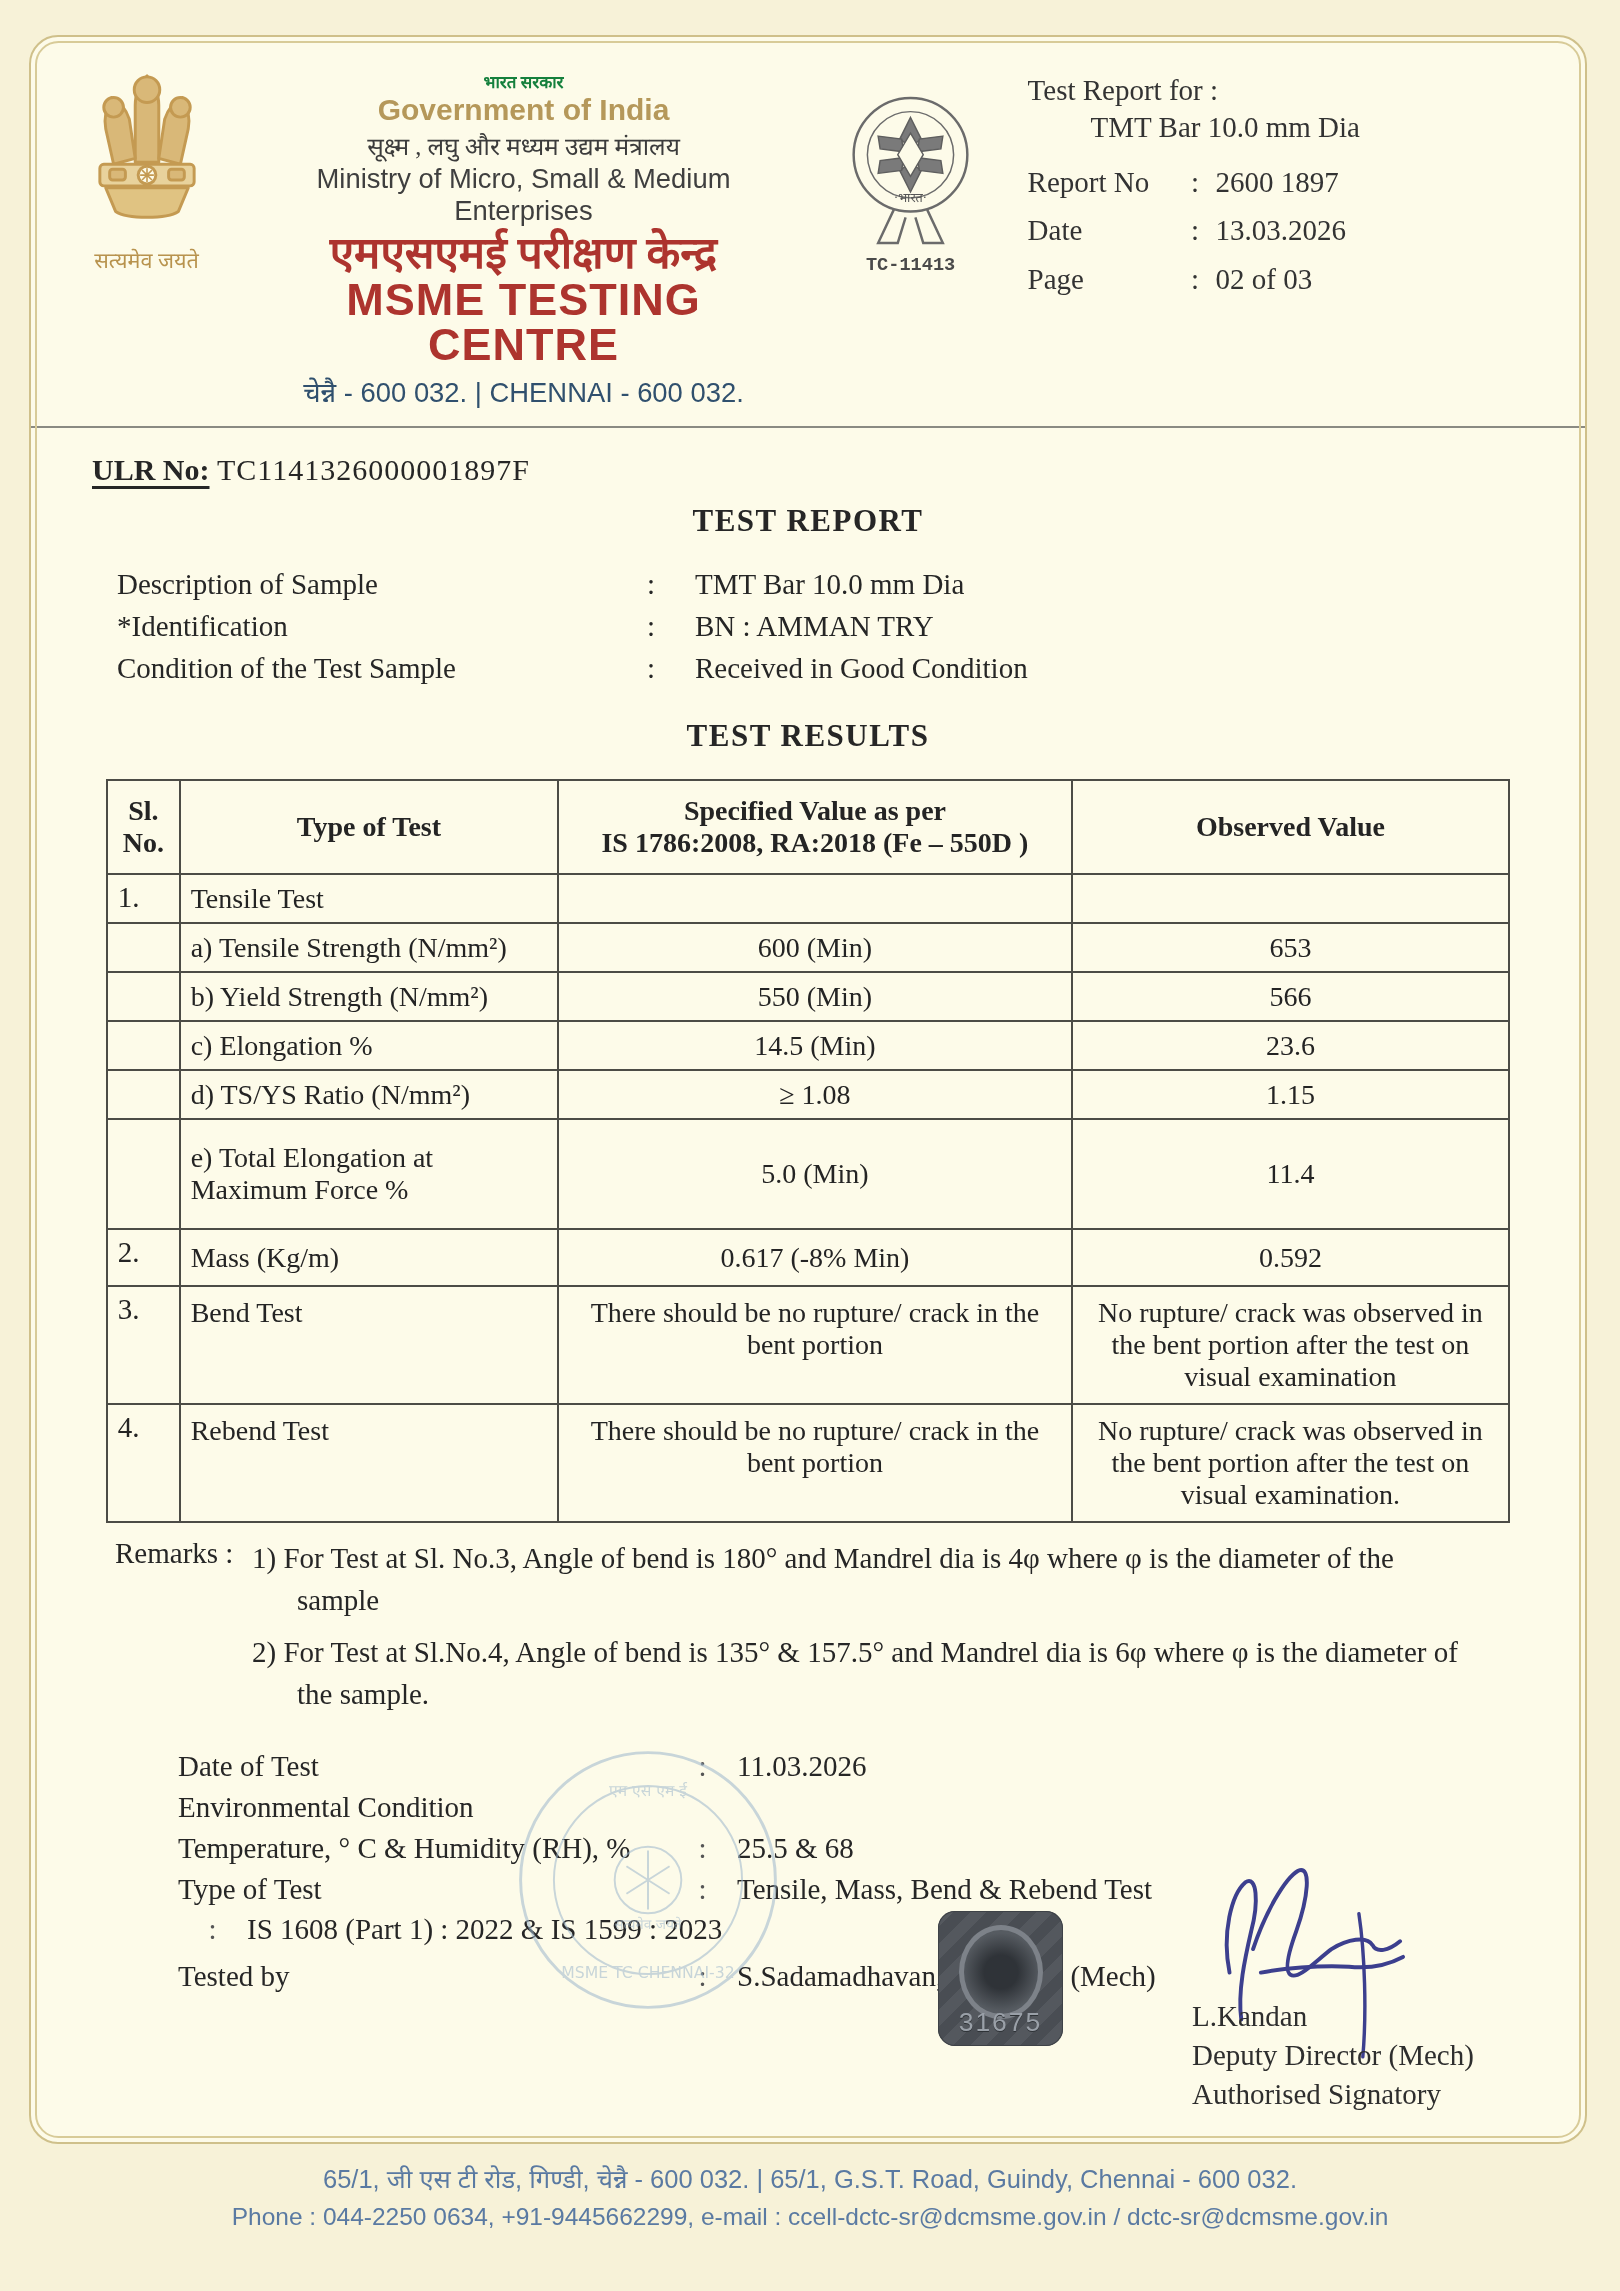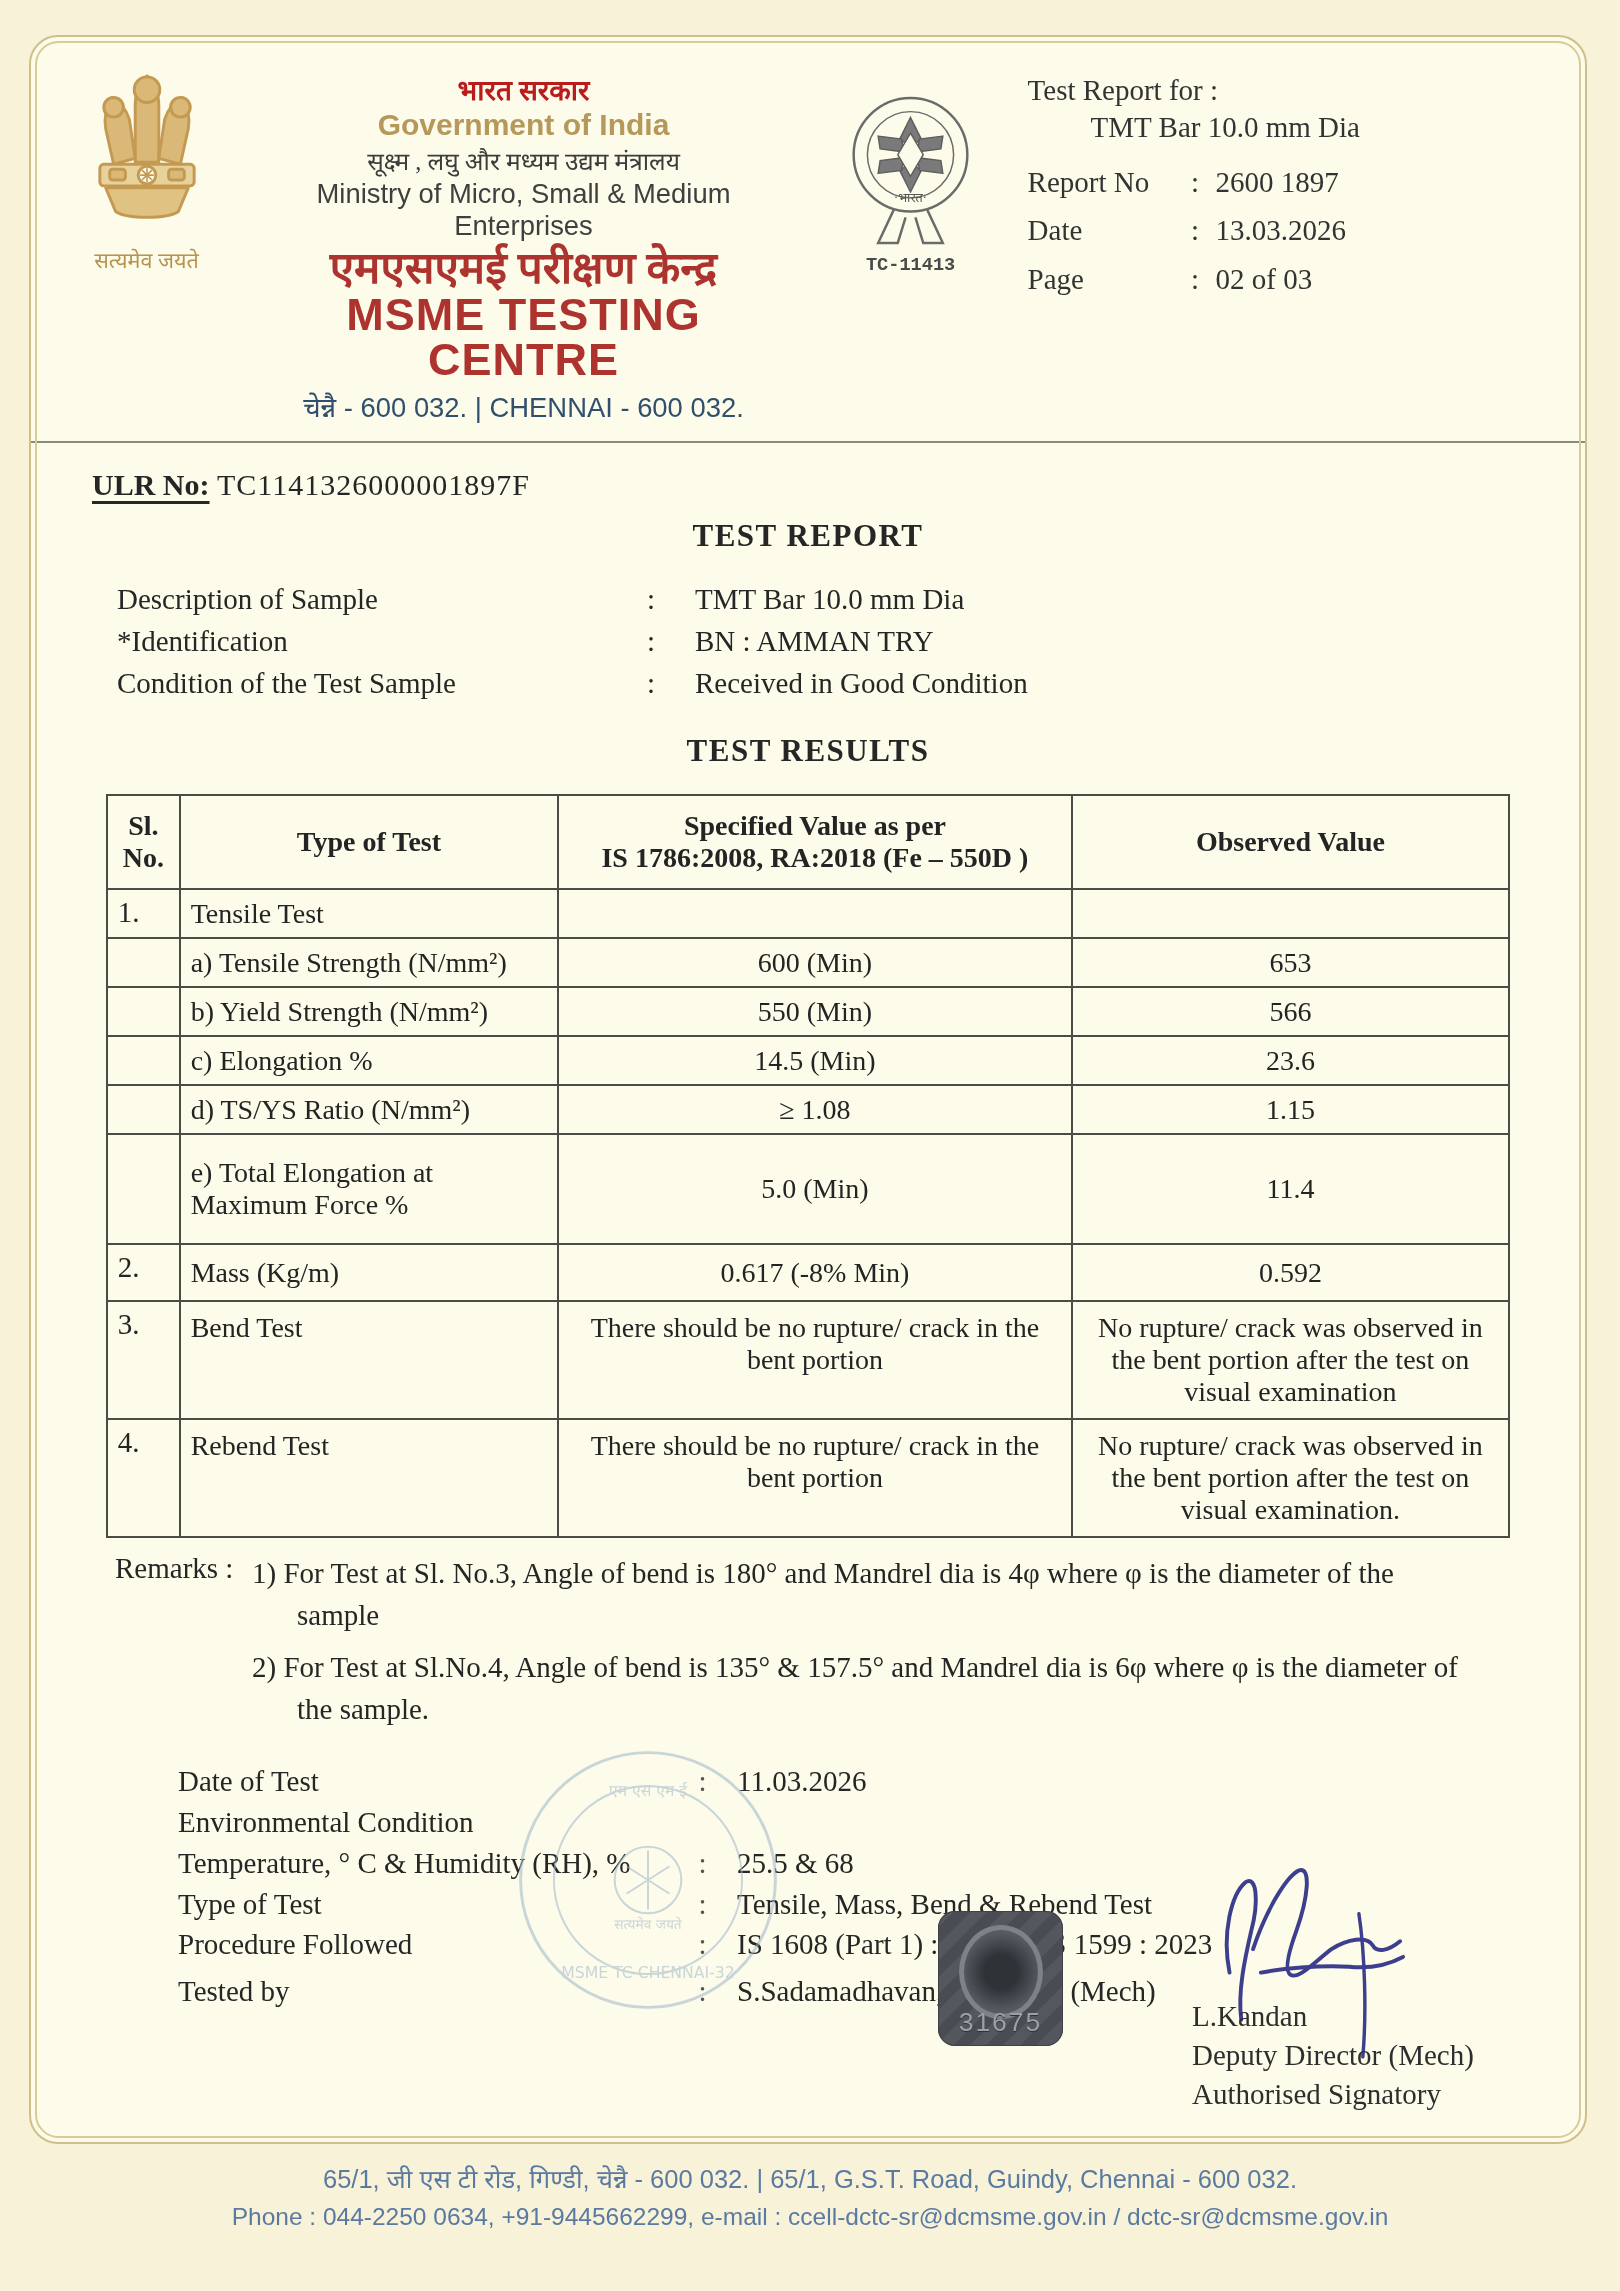--- a/index.html
+++ b/index.html
@@ -18,21 +18,21 @@
     border:2.9px solid #cfc08a; border-radius:29px;
   }
   .cert-inner {
     position:absolute; inset:3.9px; border:2px solid #d8cb98; border-radius:23.5px;
   }
   
   .header { display:flex; padding:25.5px 39px 0 47px; position:relative; }
   .emblem-wrap { width:137px; text-align:center; flex:0 0 auto; margin-top:5.9px; }
   .emblem-caption { font-size:21.6px; color:#b8934e; margin-top:3.9px; font-family:"Liberation Serif",serif; }
   .centre-block { width:559px; text-align:center; margin-left:29px; flex:0 0 auto; padding-top:7.8px; }
-  .hindi-govt { font-size:28px; color:#b91c1c; font-weight:bold; }
+  .hindi-govt { font-size:17px; color:#15803d; font-weight:bold; }
   .govt { font-size:30px; color:#b5985a; font-weight:bold; font-family:"Liberation Sans","DejaVu Sans",sans-serif; }
   .hindi-ministry { font-size:24.5px; color:#3c3c3c; margin-top:2px; }
   .ministry { font-size:27.4px; color:#3f3f3f; font-family:"Liberation Sans","DejaVu Sans",sans-serif; margin-top:1px; }
   .hindi-centre { font-size:44px; color:#ad342e; font-weight:bold; line-height:1.05; margin-top:3.9px; }
   .centre { font-size:45px; color:#ad342e; font-weight:bold; font-family:"Liberation Sans","DejaVu Sans",sans-serif; letter-spacing:1px; line-height:1.0; }
   .addr { font-size:27.4px; color:#30506e; font-family:"Liberation Sans","DejaVu Sans",sans-serif; margin-top:5.9px; }
   .nabl-wrap { width:176px; text-align:center; flex:0 0 auto; margin-left:19.6px; padding-top:21.6px; }
   .nabl-code { font-size:18.6px; font-weight:bold; color:#4a4a4a; font-family:Liberation Mono, monospace; margin-top:2px; }
   .rinfo { margin-left:29px; padding-top:11.8px; font-size:29px; color:#333; flex:1 1 auto; }
   .rinfo-for { margin-bottom:3.9px; }
@@ -318,21 +318,20 @@
       <span class="dlab">Temperature, ° C &amp; Humidity (RH), %</span>
       <span class="dcol">:</span>
       <span>25.5 &amp; 68</span>
     </div>
     <div class="drow">
       <span class="dlab">Type of Test</span>
       <span class="dcol">:</span>
       <span>Tensile, Mass, Bend &amp; Rebend Test</span>
     </div>
     <div class="drow">
-      <span class="dlab">Procedure Followed</span>
       <span class="dcol">:</span>
       <span>IS 1608 (Part 1) : 2022 &amp; IS 1599 : 2023</span>
     </div>
     <div class="drow last">
       <span class="dlab">Tested by</span>
       <span class="dcol">:</span>
       <span>S.Sadamadhavan, Instructor (Mech)</span>
     </div>
   </div>
 

